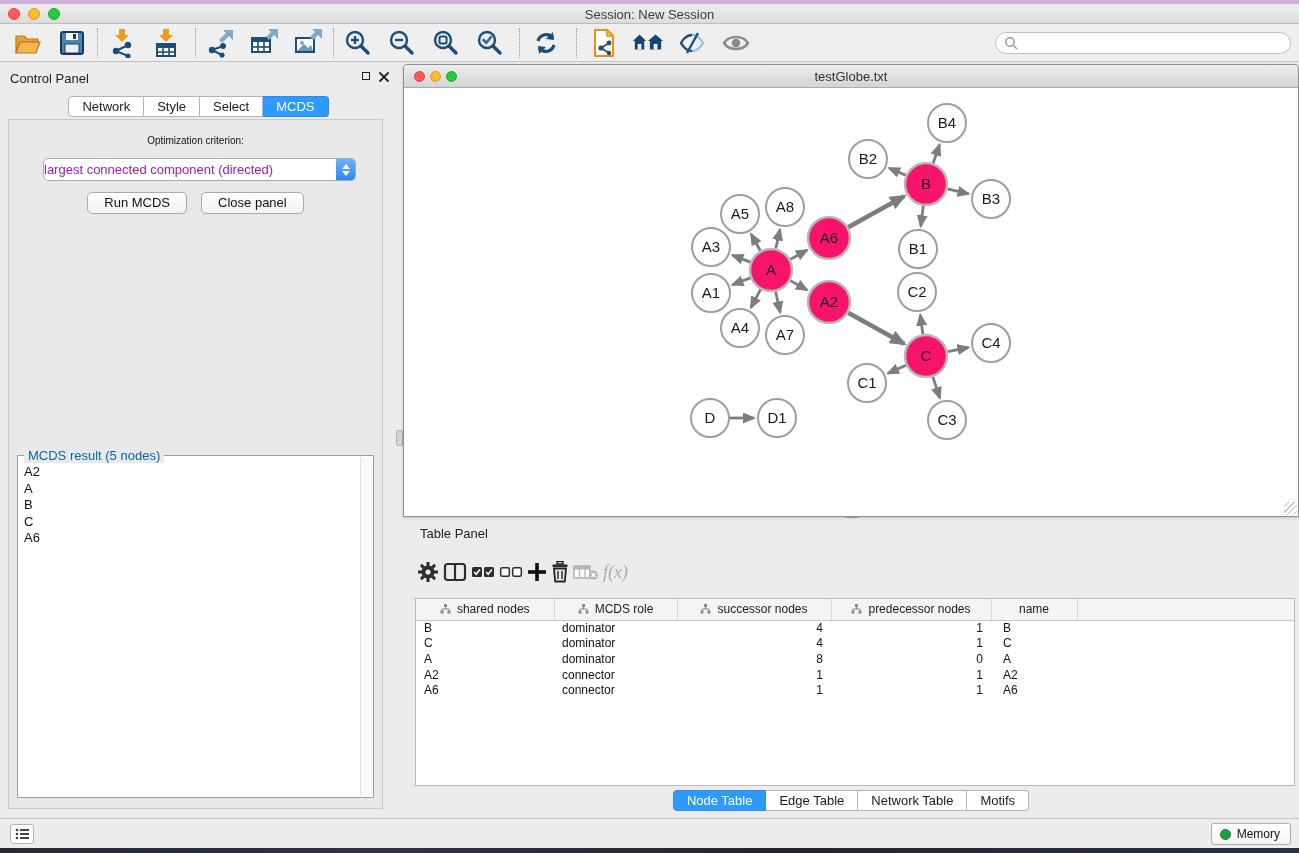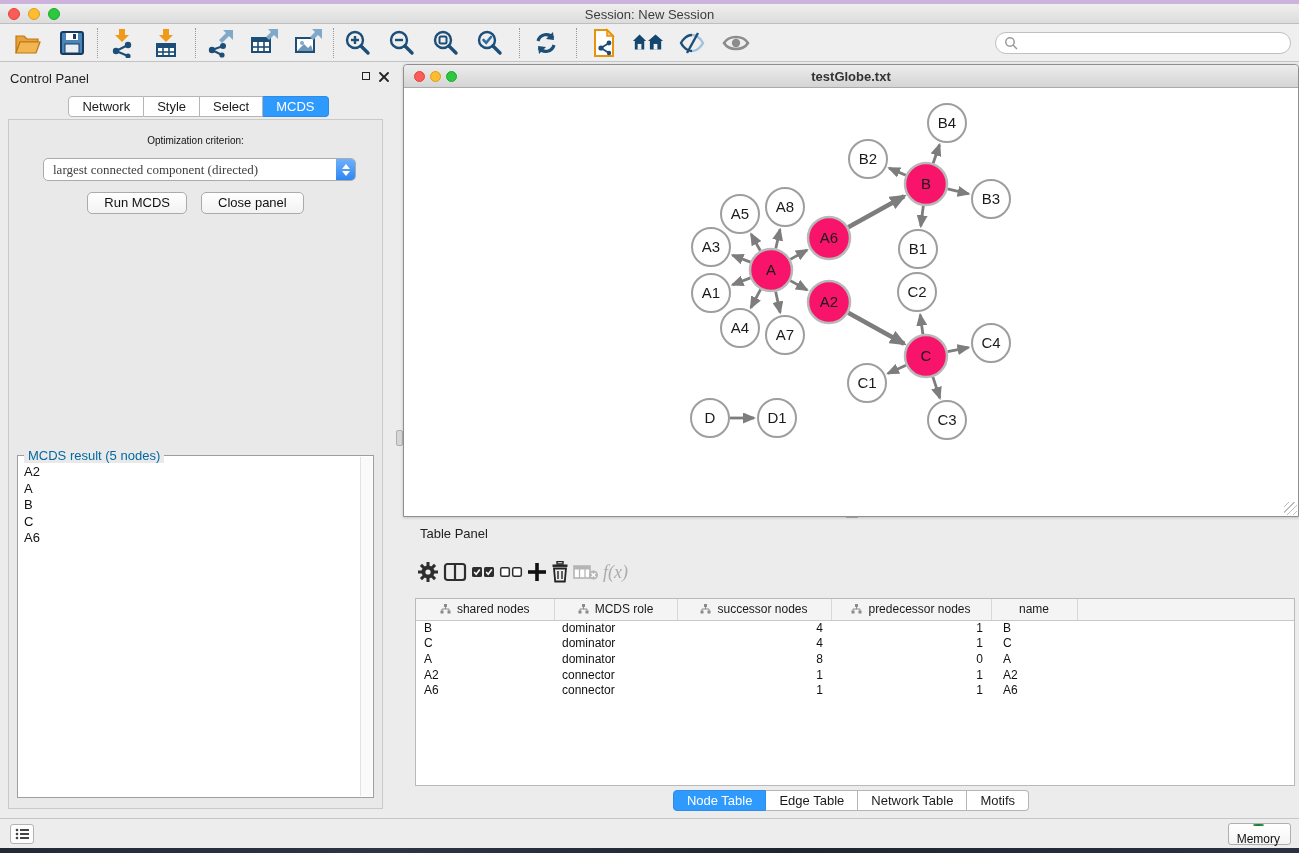--- a/index.html
+++ b/index.html
@@ -43,41 +43,41 @@
   .seg .tab { height:21px; line-height:19px; padding:0 13px; font-size:13px; color:#1a1a1a;
     background:#fff; border:1px solid #B5B5B5; border-left:none; cursor:default; }
   .seg .tab:first-child { border-left:1px solid #B5B5B5; border-radius:4px 0 0 4px; }
   .seg .tab:last-child { border-radius:0 4px 4px 0; }
   .seg .tab.active { background:#2E9AFE; border-color:#2E8BE8; color:#fff; }
   .cp-content { position:absolute; left:8px; top:57px; width:375px; height:690px;
     background:#E9E9E9; border:1px solid #C9C9C9; }
   .opt-label { position:absolute; left:0; width:100%; top:15px; text-align:center; font-size:10px; color:#111; }
   .dropdown { position:absolute; left:34px; top:38px; width:313px; height:23px; background:#fff;
     border:1px solid #ABABAB; border-radius:5px; display:flex; align-items:center; }
-  .dropdown .dd-text { flex:1; font-size:13px; color:#404040; padding-left:9px; white-space:nowrap; overflow:hidden;font-family:Liberation Serif, serif; }
+  .dropdown .dd-text { flex:1; font-size:13px; color:#a21caf; white-space:nowrap; overflow:hidden; }
   .dd-stepper { width:19px; height:21px; border-radius:0 4px 4px 0;
     background:linear-gradient(#6FB1FB,#2E86F3); display:flex; flex-direction:column; align-items:center; justify-content:center; gap:2px; }
   .dd-stepper .tri-up { width:0; height:0; border-left:4px solid transparent; border-right:4px solid transparent; border-bottom:5px solid #fff; }
   .dd-stepper .tri-dn { width:0; height:0; border-left:4px solid transparent; border-right:4px solid transparent; border-top:5px solid #fff; }
   .cp-buttons { position:absolute; left:0; top:72px; width:100%; display:flex; justify-content:center; gap:14px; }
   .mac-btn { height:22px; padding:0 16px; font-size:13px; color:#111; background:linear-gradient(#FFFFFF,#F2F2F2);
     border:1px solid #ABABAB; border-radius:5px; line-height:20px; }
   .result-box { position:absolute; left:8px; top:335px; width:357px; height:343px;
     background:#fff; border:1px solid #9E9E9E; }
   .result-legend { position:absolute; left:6px; top:-8px; background:#E9E9E9; padding:0 4px; font-size:13px; color:#0369a1; }
   .result-list { position:absolute; left:2px; top:8px; right:14px; bottom:2px; overflow:hidden; }
   .result-list .item { font-size:13px; color:#111; line-height:16.5px; padding-left:4px; }
   .result-scroll { position:absolute; right:1px; top:1px; width:12px; bottom:1px; background:#FAFAFA; border-left:1px solid #E2E2E2; }
 
   
   .netwin { position:absolute; left:403px; top:64px; width:896px; height:453px;
     border:1px solid #8F8F8F; background:#fff; border-radius:4px 4px 0 0;
     box-shadow:0 1px 3px rgba(0,0,0,0.18); }
   .netwin .wtitle { position:absolute; left:0; top:0; width:100%; height:23px;
-    background:linear-gradient(#EDEDED,#D4D4D4); border-bottom:1px solid #ABABAB; border-radius:4px 4px 0 0;font-weight:bold; }
+    background:linear-gradient(#EDEDED,#D4D4D4); border-bottom:1px solid #ABABAB; border-radius:4px 4px 0 0; }
   .netwin .wtitle .title { position:absolute; left:0; right:0; top:4px; text-align:center; font-size:13px; color:#333; }
   .netwin .lights { left:10px; top:6px; gap:5px; }
   .netwin .light { width:11px; height:11px; }
   .net-canvas { position:absolute; left:0; top:23px; width:894px; height:428px; background:#fff; overflow:hidden; }
   .resize-grip { position:absolute; right:1px; bottom:1px; width:13px; height:13px;
     background:repeating-linear-gradient(135deg, transparent 0 3px, #BDBDBD 3px 4px); }
   .split-handle-v { position:absolute; left:396px; top:430px; width:7px; height:16px; background:#D6D6D6; border:1px solid #B0B0B0; border-radius:2px; }
   .split-handle-h { position:absolute; left:845px; top:512px; width:14px; height:6px; background:#D6D6D6; border:1px solid #B0B0B0; border-radius:2px; }
 
   
@@ -92,21 +92,21 @@
   td.num { text-align:right; padding-right:16px; }
   .tp-tabs { position:absolute; left:0; top:270px; width:100%; display:flex; justify-content:center; }
 
   
   .statusbar { position:absolute; left:0; top:818px; width:1299px; height:30px;
     background:#EDEDED; border-top:1px solid #C6C6C6; }
   .status-left-btn { position:absolute; left:10px; top:5px; width:24px; height:20px; background:#FDFDFD;
     border:1px solid #B3B3B3; border-radius:3px; display:flex; align-items:center; justify-content:center; }
   .memory-btn { position:absolute; right:8px; top:4px; height:22px; padding:0 10px 0 8px;
     background:linear-gradient(#FFFFFF,#F4F4F4); border:1px solid #AFAFAF; border-radius:3px;
-    display:flex; align-items:center; gap:6px; font-size:12px; color:#111;flex-direction:column; }
+    display:flex; align-items:center; gap:6px; font-size:12px; color:#111; }
   .memory-dot { width:11px; height:11px; border-radius:50%; background:#1F9D40; border:1px solid #178033; }
 
   .icon-x line { stroke:#222; stroke-width:1.8; stroke-linecap:round; }
   .icon-float { width:8px; height:8px; border:1.4px solid #222; background:transparent; }
 </style>
 </head>
 <body>
 
 <div id="root">
 

